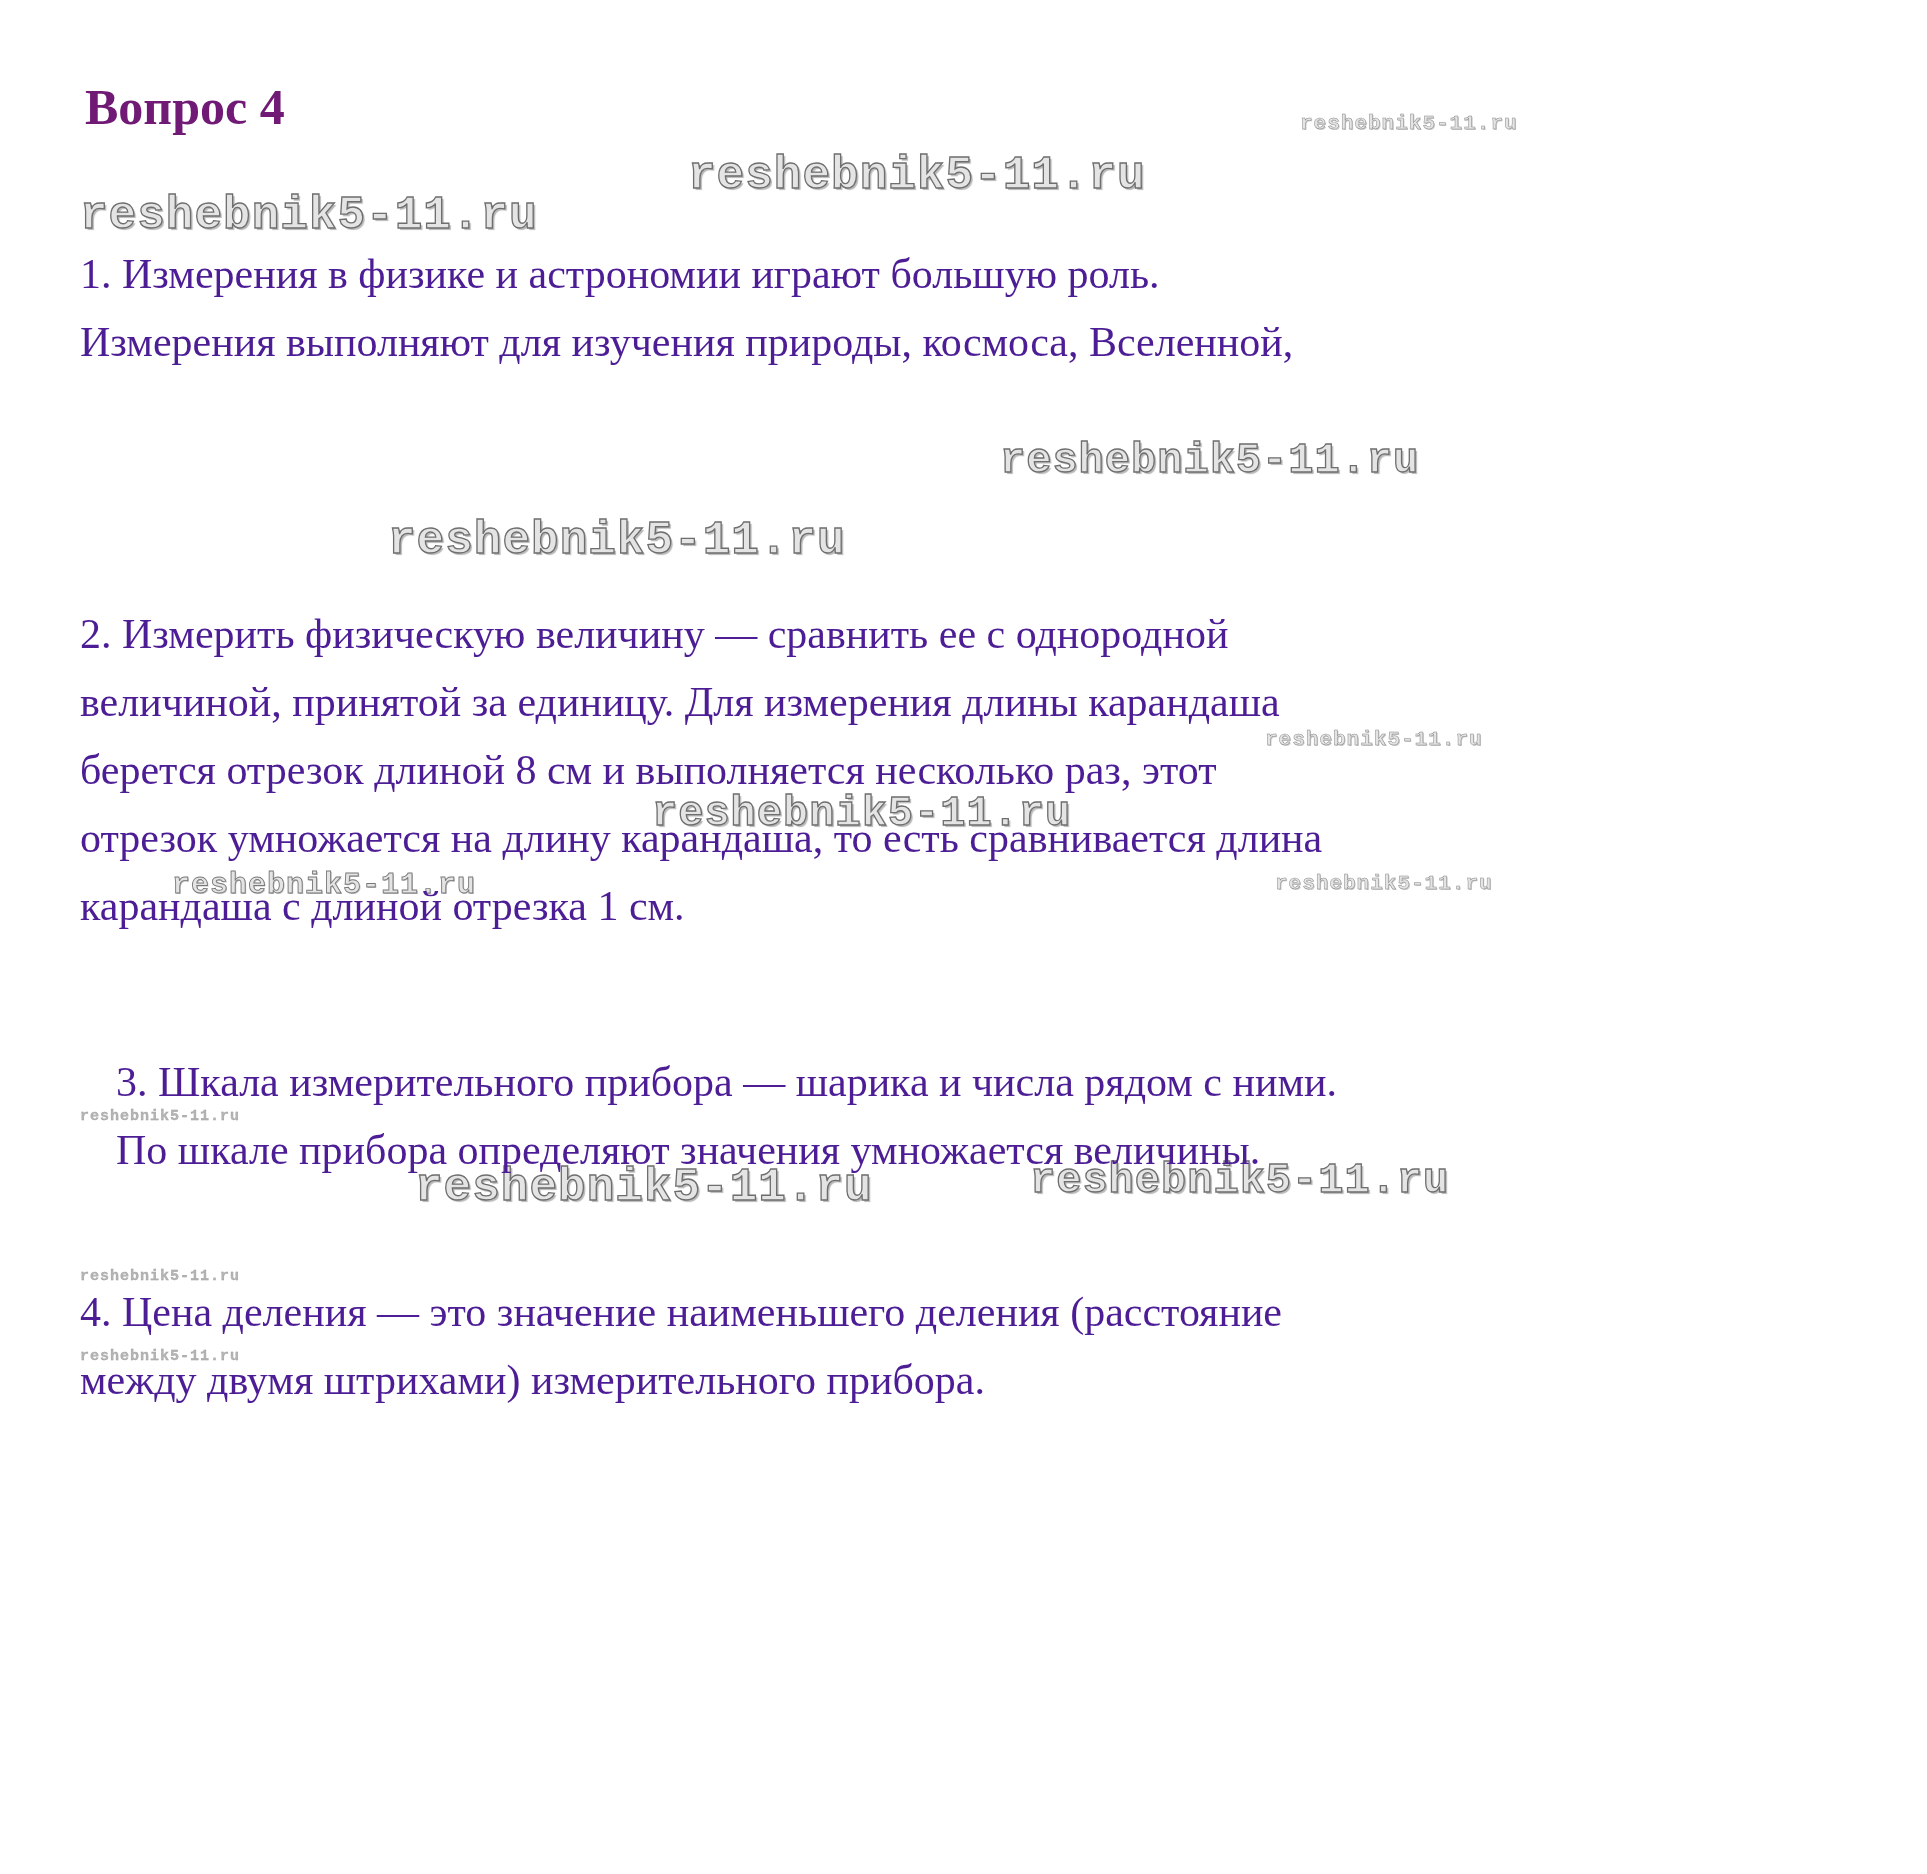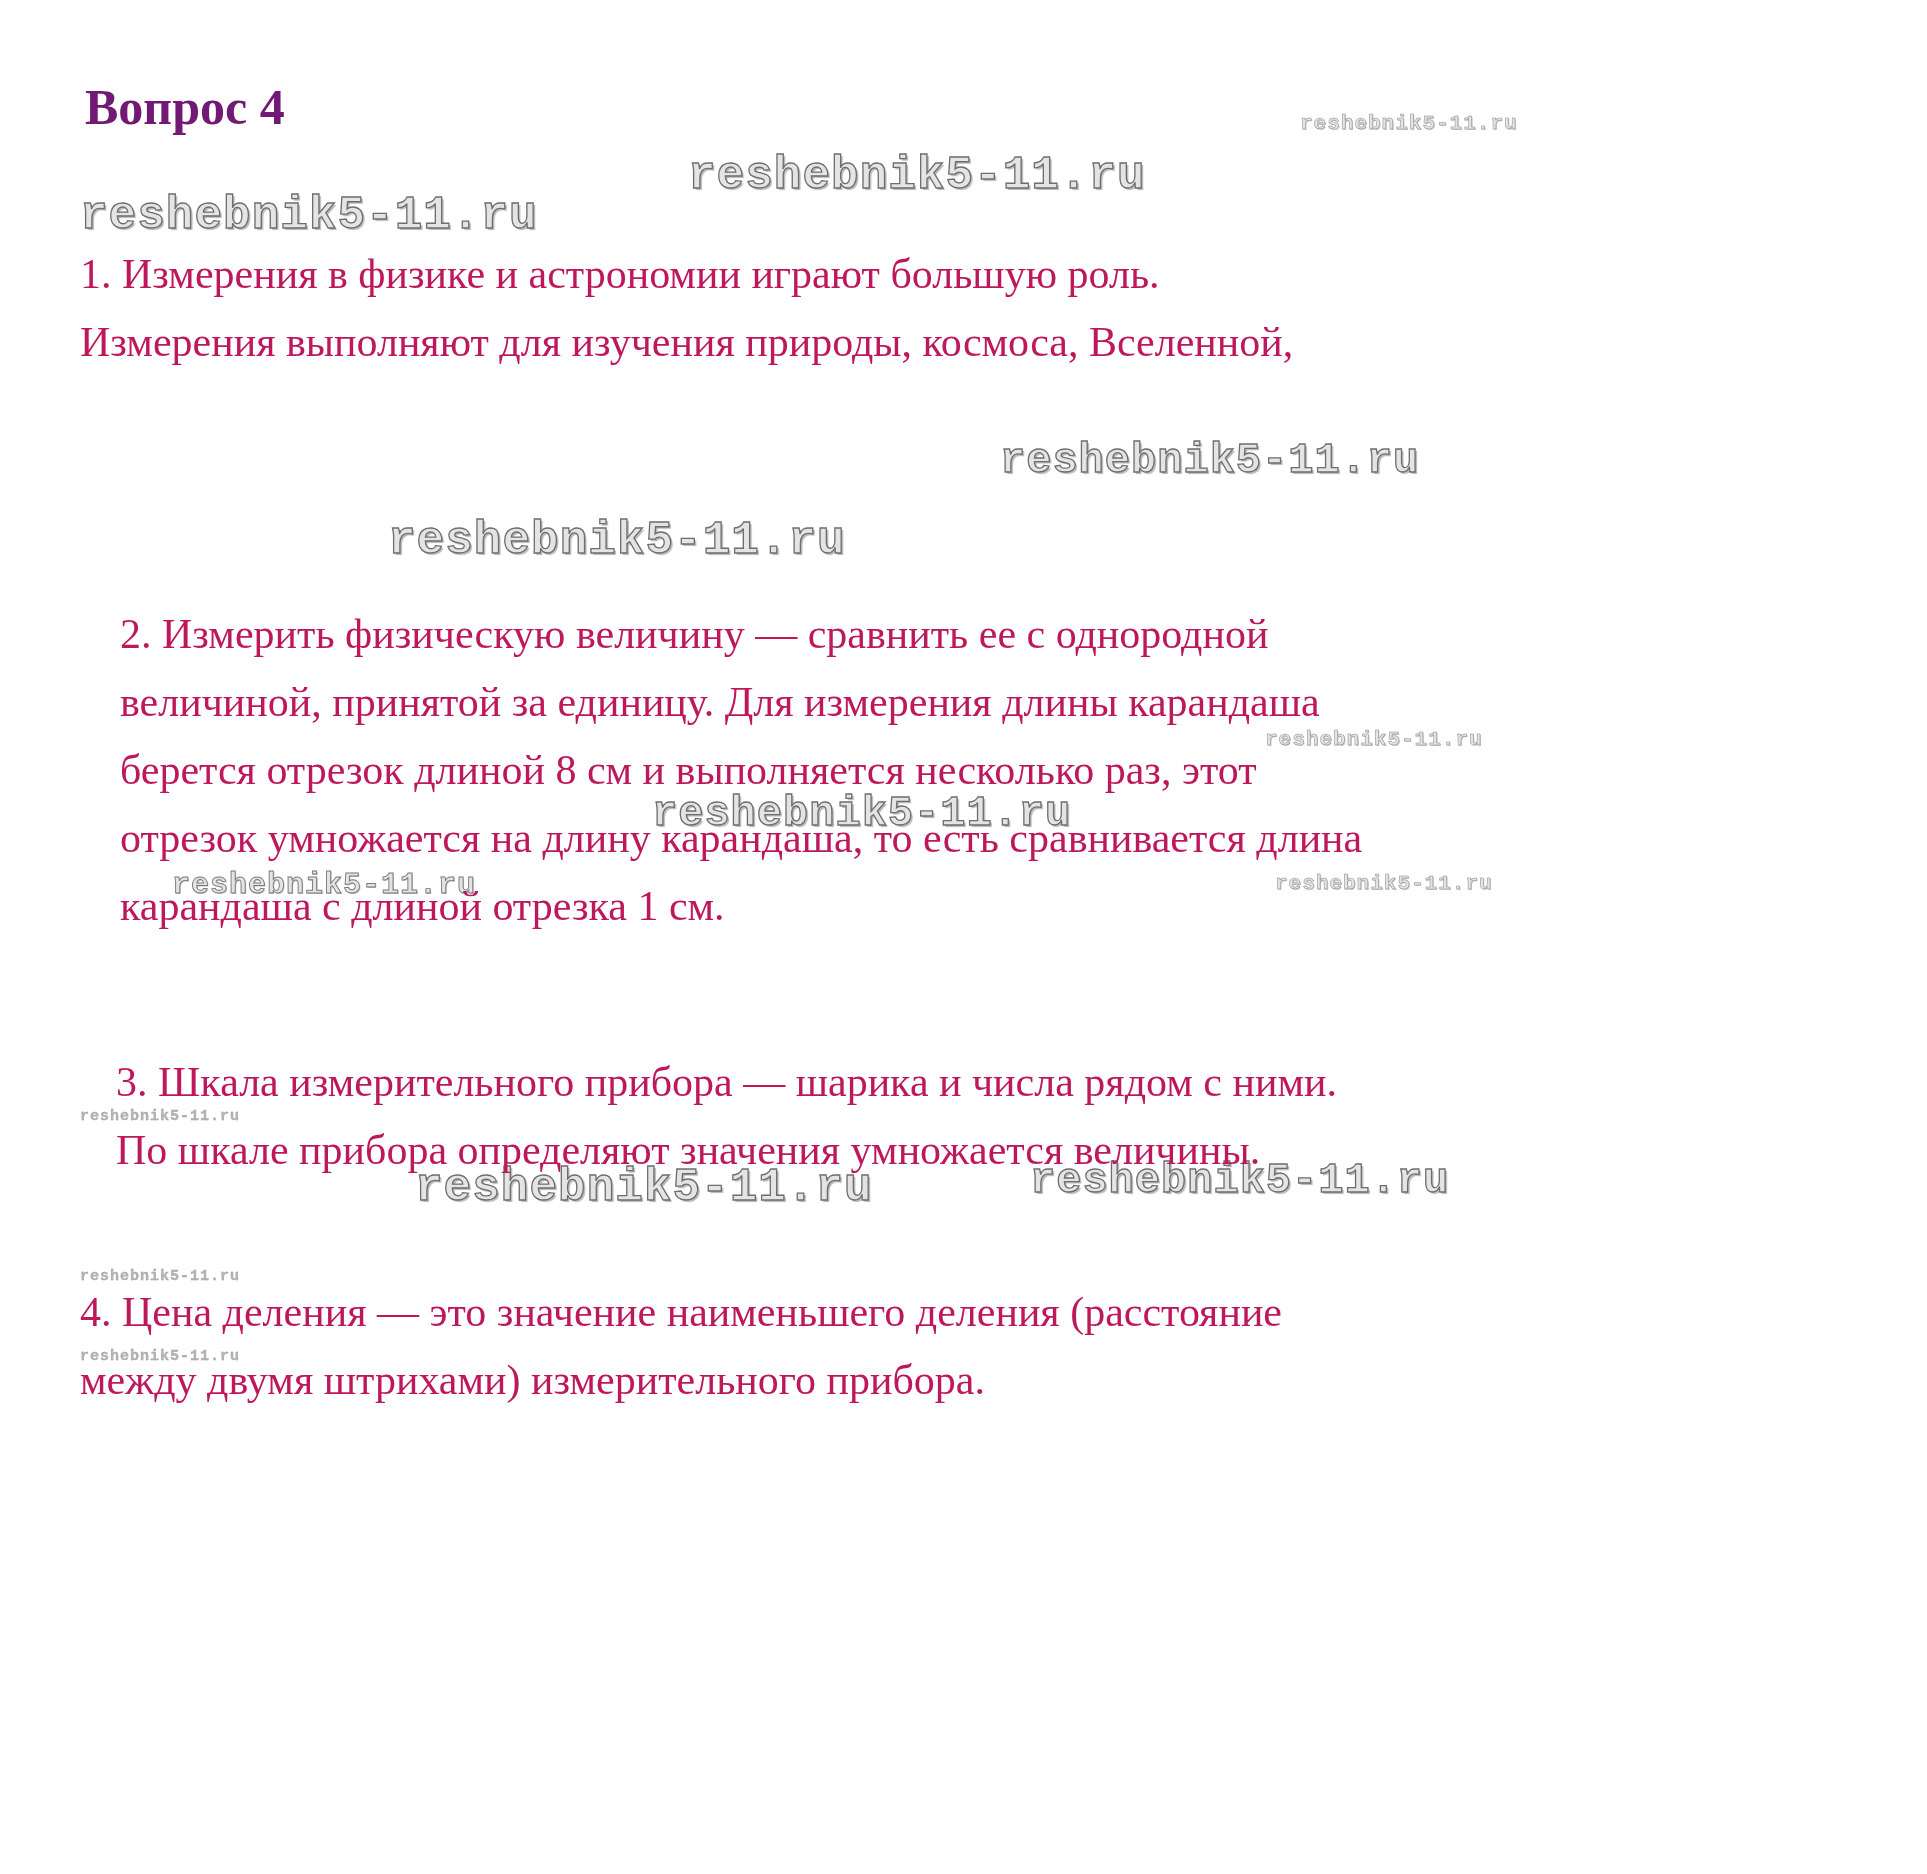--- a/index.html
+++ b/index.html
@@ -22,21 +22,21 @@
     top: 78px;
     font-size: 50px;
     font-weight: bold;
     color: #701a75;
     z-index: 2;
   }
   .para {
     position: absolute;
     left: 80px;
     width: 1480px;
-    color: #be185d;
+    color: #4c1d95;
     font-size: 42px;
     line-height: 68px;
     z-index: 2;
   }
   .para .line { white-space: nowrap; }
   .wm {
     position: absolute;
     font-family: Liberation Mono, monospace;
     font-weight: bold;
     color: #e4e4e4;
@@ -73,21 +73,21 @@
   <span class="wm wm-xs" style="left:80px; top:1268px;">reshebnik5-11.ru</span>
   <span class="wm wm-xs" style="left:80px; top:1348px;">reshebnik5-11.ru</span>
 
   <div class="doc-title">Вопрос 4</div>
 
   <div class="para" style="top:240px;">
     <div class="line">1. Измерения в физике и астрономии играют большую роль.</div>
     <div class="line">Измерения выполняют для изучения природы, космоса, Вселенной,</div>
   </div>
 
-  <div class="para" style="top:600px;margin-left:40px;">
+  <div class="para" style="top:600px;">
     <div class="line">2. Измерить физическую величину — сравнить ее с однородной</div>
     <div class="line">величиной, принятой за единицу. Для измерения длины карандаша</div>
     <div class="line">берется отрезок длиной 8 см и выполняется несколько раз, этот</div>
     <div class="line">отрезок умножается на длину карандаша, то есть сравнивается длина</div>
     <div class="line">карандаша с длиной отрезка 1 см.</div>
   </div>
 
   <div class="para" style="top:1048px;margin-left:36px;">
     <div class="line">3. Шкала измерительного прибора — шарика и числа рядом с ними.</div>
     <div class="line">По шкале прибора определяют значения умножается величины.</div>

